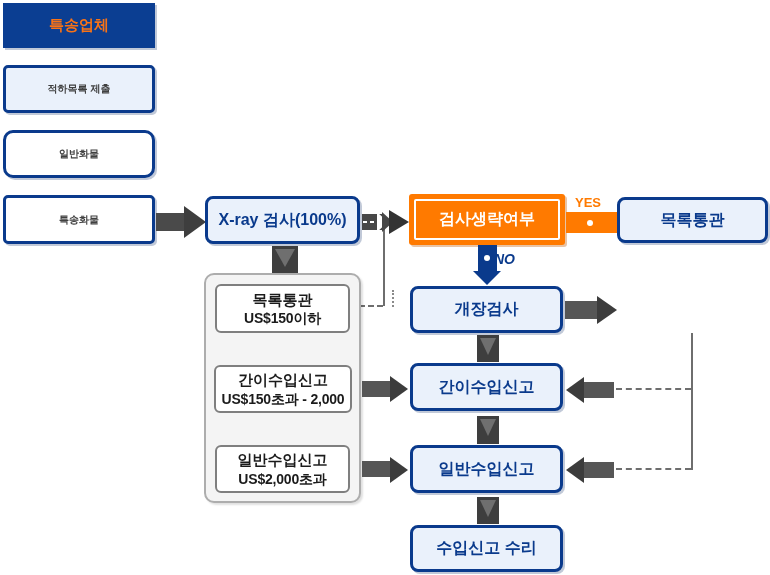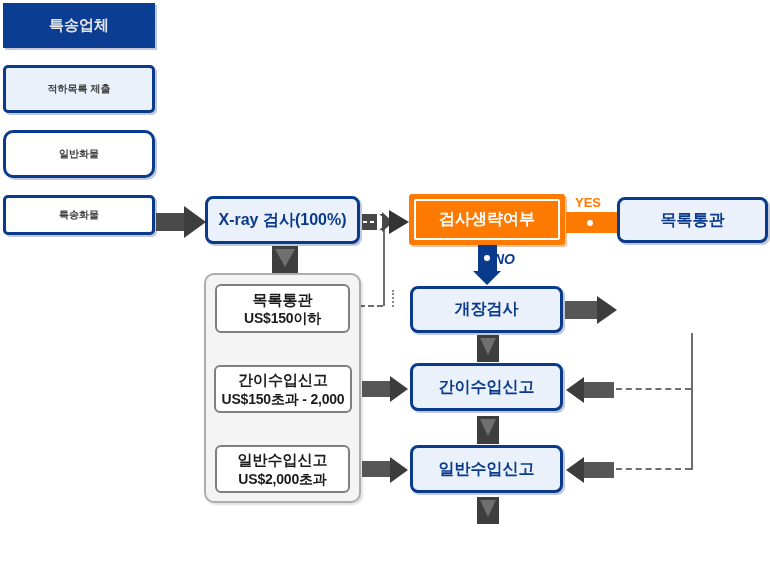--- a/index.html
+++ b/index.html
@@ -6,21 +6,21 @@
   #stage{
     position:relative;width:770px;height:575px;background:#ffffff;overflow:hidden;
     font-family:"Liberation Sans","DejaVu Sans",sans-serif;
   }
   .abs{position:absolute;box-sizing:border-box;}
   .box{
     position:absolute;box-sizing:border-box;display:flex;align-items:center;justify-content:center;
     text-align:center;font-weight:bold;
   }
   
-  .hdr{background:#0B3E92;color:#e5e5e5;font-size:15px;box-shadow:2px 2px 0 rgba(8,40,100,.25);}
+  .hdr{background:#0B3E92;color:#f97316;font-size:15px;box-shadow:2px 2px 0 rgba(8,40,100,.25);}
   .lbox{border:3px solid #0A3A8C;border-radius:5px;color:#404040;font-size:10px;background:#ffffff;box-shadow:2px 2px 0 rgba(8,40,100,.25);}
   .lbox.tint{background:#EAF1FB;}
   
   .fbox{border:3px solid #0A3A8C;border-radius:8px;color:#0A3A8C;font-size:16px;background:#EAF1FB;box-shadow:2px 2px 0 rgba(8,40,100,.25);}
   
   .obox{background:#FF7A00;color:#ffffff;font-size:16px;border-radius:3px;box-shadow:2px 2px 0 rgba(190,85,0,.35);}
   .obox::before{content:"";position:absolute;inset:5px;border:2px solid #ffffff;border-radius:2px;}
   
   .group{background:#F4F4F4;border:2px solid #ADADAD;border-radius:10px;box-shadow:2px 2px 2px rgba(0,0,0,.12);}
   .crit{background:#ffffff;border:2px solid #7F7F7F;border-radius:6px;color:#1B1B1B;font-weight:600;
@@ -52,21 +52,21 @@
   .dotV{border-left:2px dotted #8A8A8A;}
 </style>
 </head>
 <body>
 
 <div id="stage">
 
   <div class="box hdr" style="left:3px;top:3px;width:152px;height:45px;">특송업체</div>
   <div class="box lbox tint" style="left:3px;top:65px;width:152px;height:48px;">적하목록 제출</div>
   <div class="box lbox" style="left:3px;top:130px;width:152px;height:48px;border-radius:10px;">일반화물</div>
-  <div class="box lbox" style="left:3px;top:195px;width:152px;height:40px;">특송화물</div>
+  <div class="box lbox" style="left:3px;top:195px;width:152px;height:49px;">특송화물</div>
 
   <div class="abs hbody big" style="left:156px;top:213px;width:28px;height:18px;"></div>
   <div class="abs head-r big" style="left:184px;top:206px;"></div>
 
   <div class="box fbox" style="left:205px;top:196px;width:155px;height:48px;">X-ray 검사(100%)</div>
 
   <div class="abs varr w26" style="left:272px;top:246px;width:26px;height:27px;"></div>
 
   <div class="abs dashH" style="left:350px;top:305px;width:33px;"></div>
   <div class="abs solidV" style="left:383px;top:226px;height:80px;"></div>
@@ -98,20 +98,21 @@
 
   <div class="box fbox" style="left:410px;top:286px;width:153px;height:47px;">개장검사</div>
   <div class="abs hbody" style="left:565px;top:301px;width:32px;height:18px;"></div>
   <div class="abs head-r mid" style="left:597px;top:296px;"></div>
 
   <div class="abs varr" style="left:477px;top:335px;width:22px;height:27px;"></div>
   <div class="box fbox" style="left:410px;top:363px;width:153px;height:48px;">간이수입신고</div>
   <div class="abs varr" style="left:477px;top:416px;width:22px;height:28px;"></div>
   <div class="box fbox" style="left:410px;top:445px;width:153px;height:48px;">일반수입신고</div>
   <div class="abs varr" style="left:477px;top:497px;width:22px;height:27px;"></div>
+  <div class="box fbox" style="left:410px;top:525px;width:153px;height:47px;">수입신고 수리</div>
 
   <div class="abs group" style="left:204px;top:273px;width:157px;height:230px;"></div>
   <div class="box crit" style="left:215px;top:284px;width:135px;height:49px;">
     <span class="l1">목록통관</span>
     <span class="l2">US$150이하</span>
   </div>
   <div class="box crit" style="left:214px;top:365px;width:138px;height:48px;">
     <span class="l1">간이수입신고</span>
     <span class="l2">US$150초과 - 2,000</span>
   </div>

